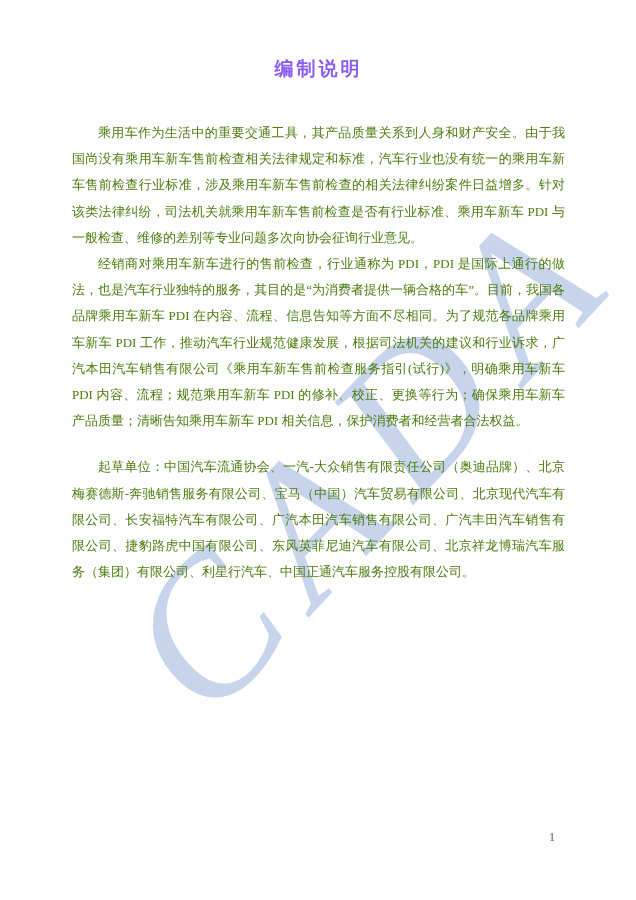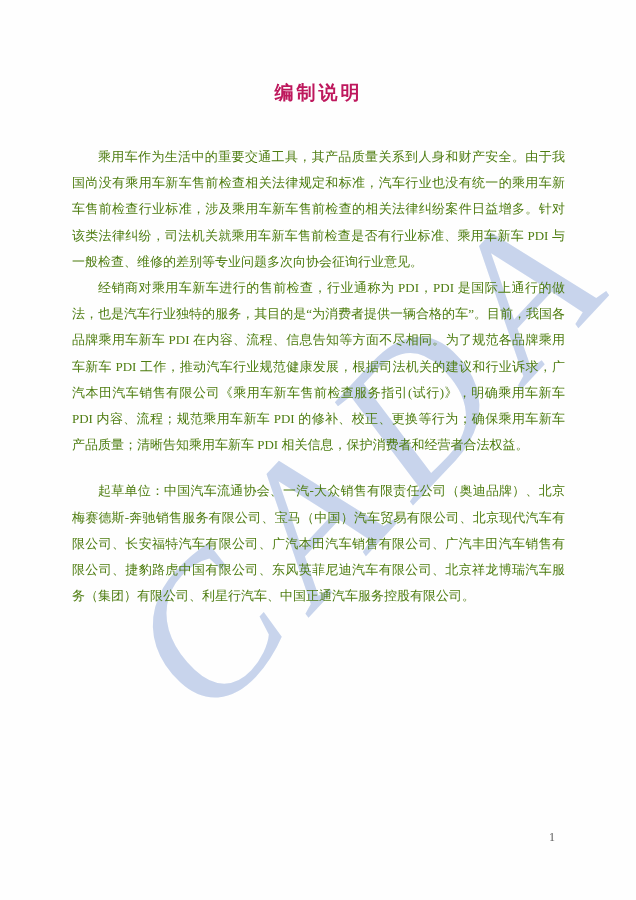--- a/index.html
+++ b/index.html
@@ -34,26 +34,26 @@
   }
   .content {
     position: absolute;
     left: 72px;
     top: 0;
     width: 493px;
     z-index: 2;
     color: #3c3c3c;
   }
   .doc-title {
-    margin: 80px 0 0 0;
+    margin: 56px 0 0 0;
     text-align: center;
     font-size: 19px;
     font-weight: bold;
     letter-spacing: 3px;
-    color: #be185d;
+    color: #8b5cf6;
   }
   .body-text {
     margin-top: 38px;
     font-size: 13px;
     line-height: 26.2px;
     text-align: justify;
     color: #4d7c0f;
   }
   .body-text p {
     margin: 0;

